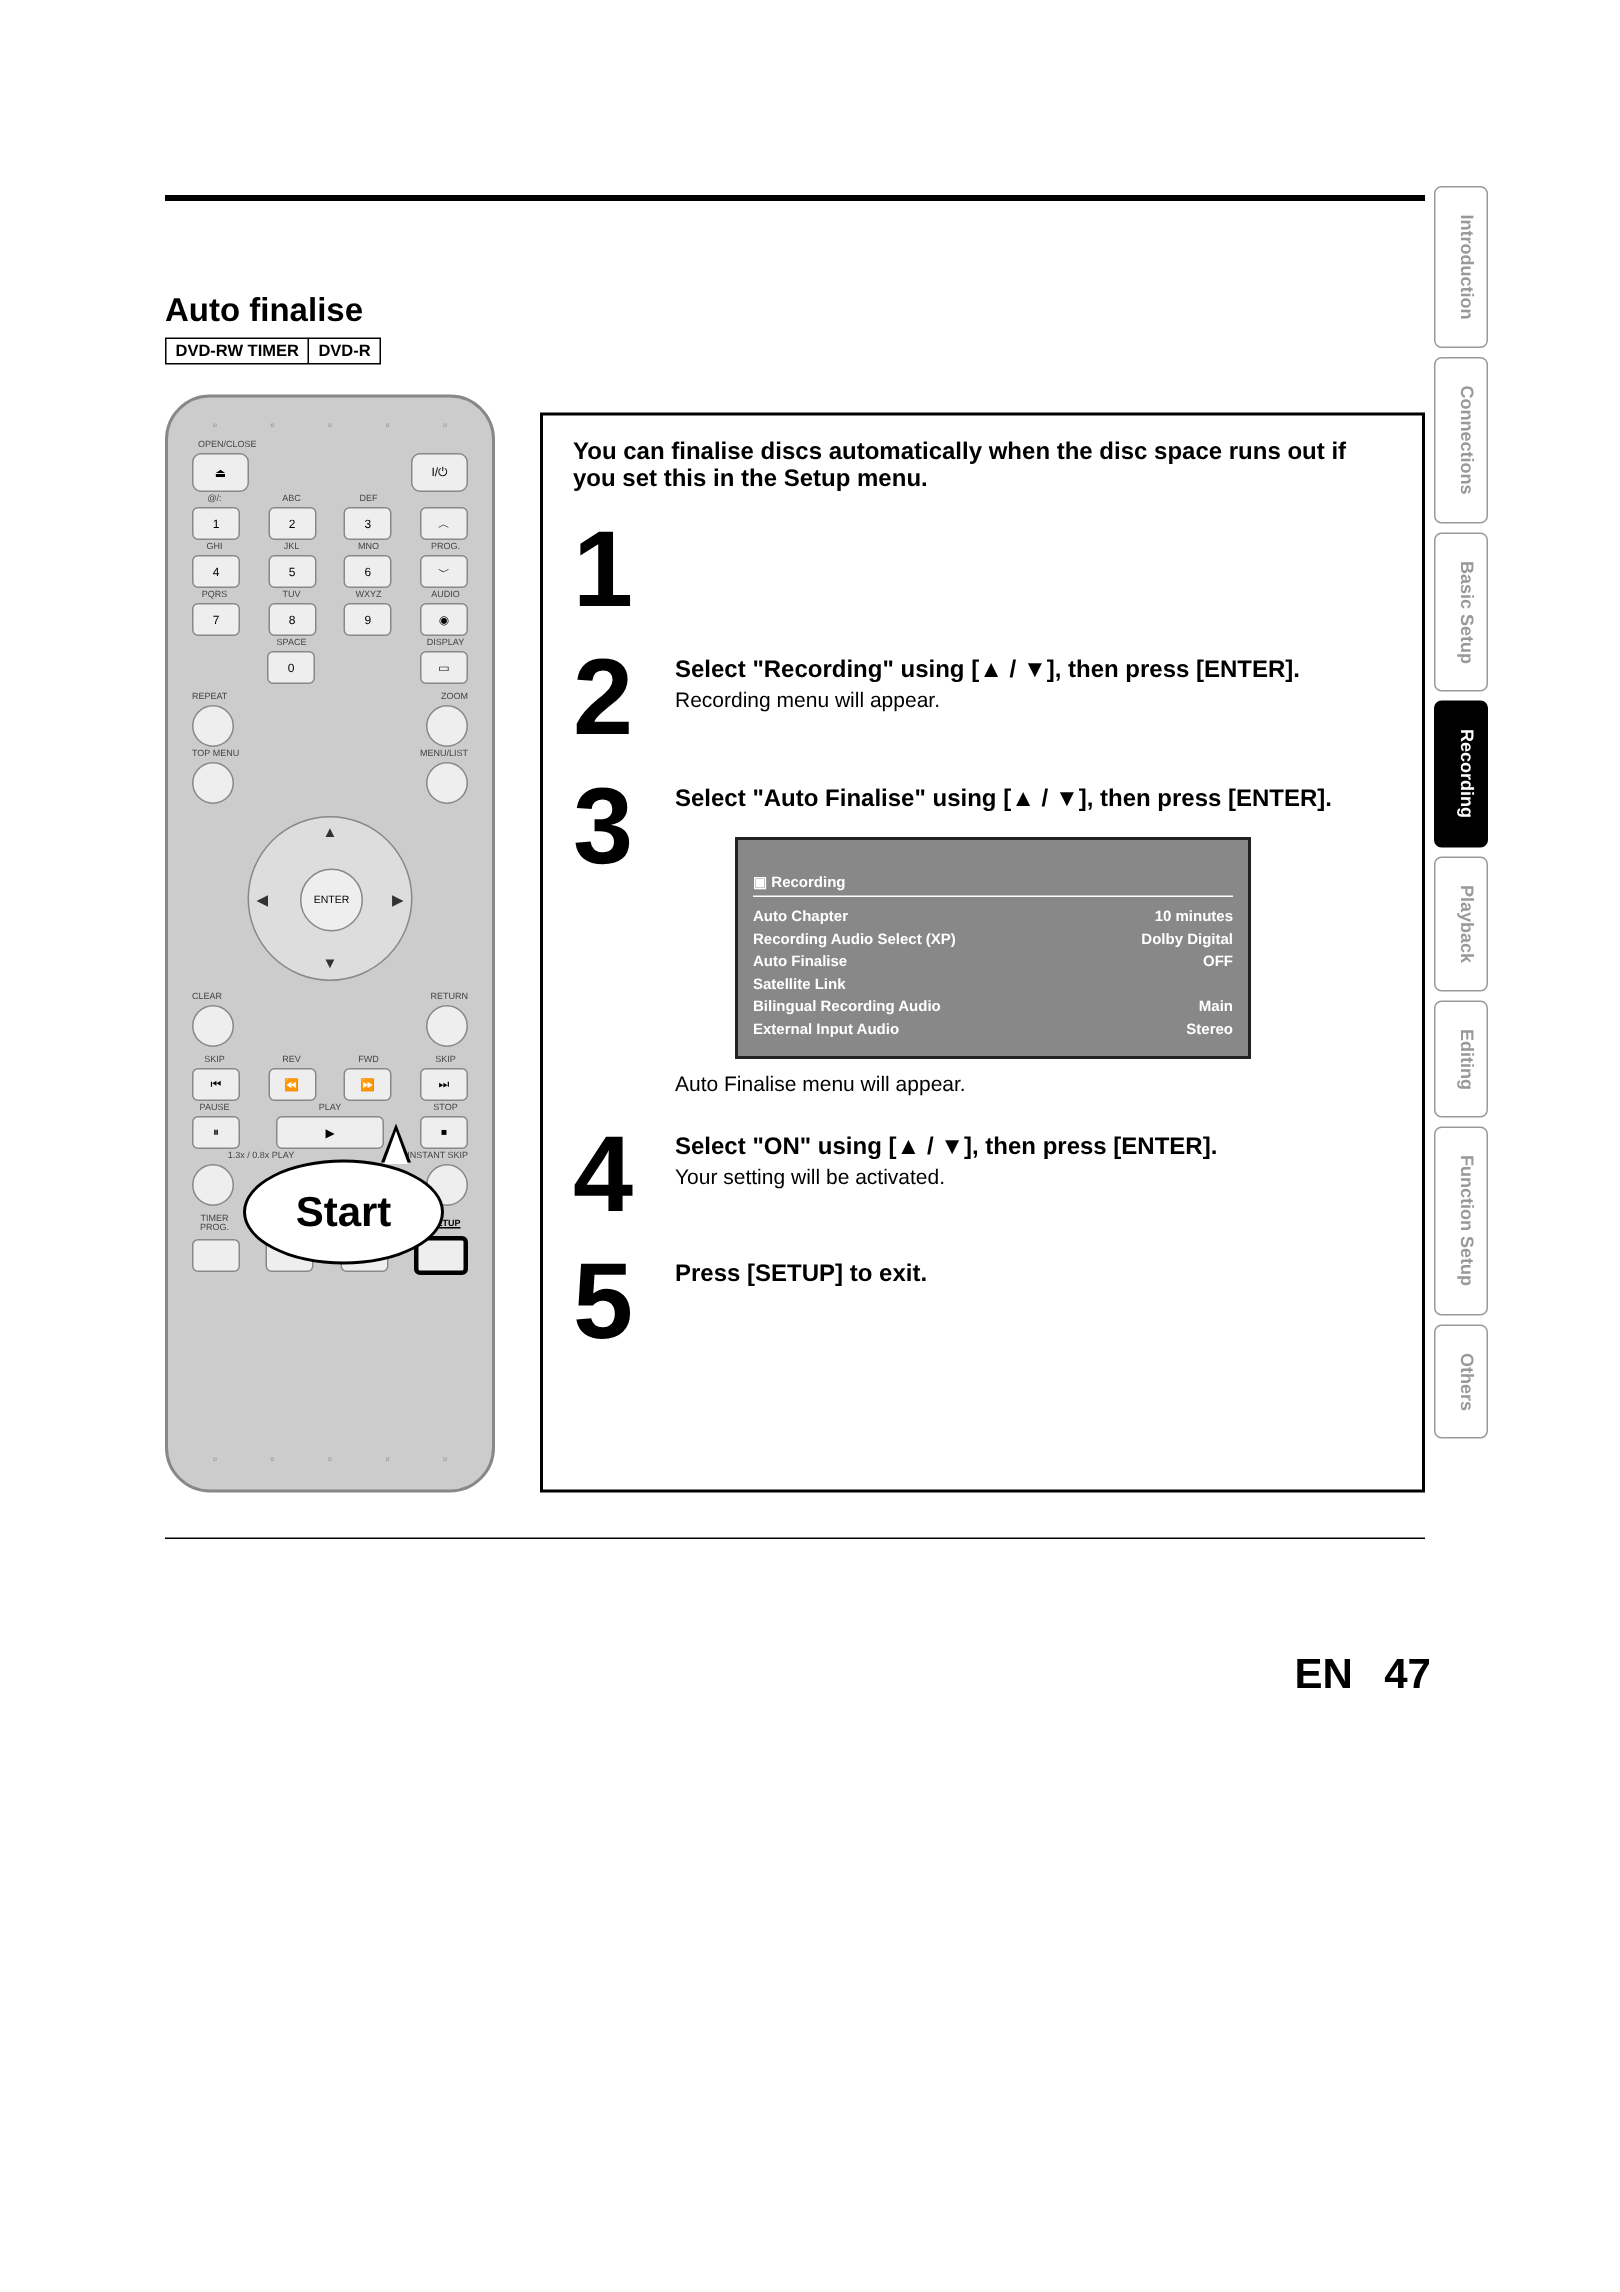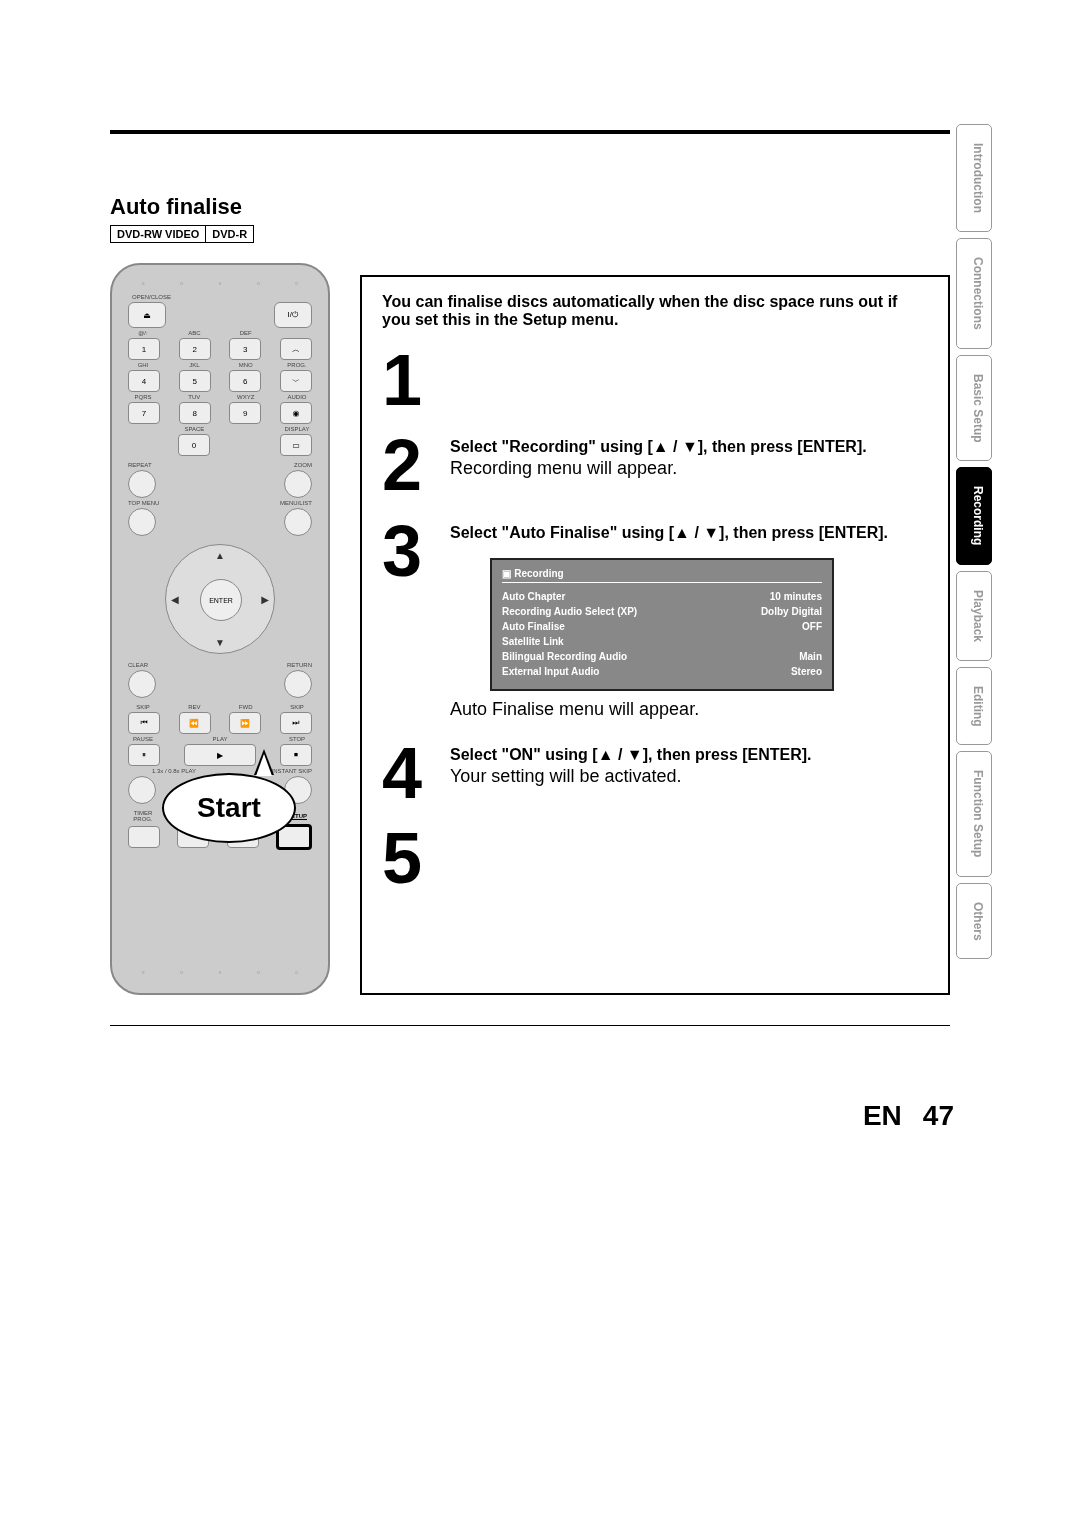--- a/index.html
+++ b/index.html
@@ -189,28 +189,28 @@
   .step-body {
     padding-top: 4px;
     flex:1;
   }
   .step-title {
     font-weight: bold;
     font-size: 16px;
     margin-bottom: 2px;
   }
   .step-sub {
-    font-size: 18px;
+    font-size: 14px;
   }
   .menu-box {
     margin: 16px 0 8px 40px;
     border: 2px solid #222;
     background: #888;
     width: 320px;
-    padding: 8px 10px 10px 10px;
+    padding: 22px 10px 10px 10px;
     color: #fff;
     font-size: 10px;
   }
   .menu-box .mb-title {
     font-weight: bold;
     border-bottom: 1px solid #fff;
     padding-bottom: 3px;
     margin-bottom: 6px;
   }
   .menu-box .mb-row {
@@ -275,21 +275,21 @@
       <div class="side-tab">Basic Setup</div>
       <div class="side-tab active">Recording</div>
       <div class="side-tab">Playback</div>
       <div class="side-tab">Editing</div>
       <div class="side-tab">Function Setup</div>
       <div class="side-tab">Others</div>
     </div>
 
   <div class="section-title">Auto finalise</div>
   <div class="disc-tags">
-    <span>DVD-RW VIDEO</span>
+    <span>DVD-RW TIMER</span>
     <span>DVD-R</span>
   </div>
 
   <div class="content-row">
     <div class="remote-col">
       <div class="remote">
         <div class="remote-dots">
             <span>▫</span>
             <span>▫</span>
             <span>▫</span>
@@ -502,20 +502,23 @@
       <div class="step">
         <div class="step-num">4</div>
         <div class="step-body">
           <div class="step-title">Select "ON" using [▲ / ▼], then press [ENTER].</div>
           <div class="step-sub">Your setting will be activated.</div>
         </div>
       </div>
 
       <div class="step">
         <div class="step-num">5</div>
+        <div class="step-body">
+            <div class="step-title">Press [SETUP] to exit.</div>
+          </div>
       </div>
     </div>
   </div>
 
   <div class="note-section">
   </div>
 
   <div class="page-footer">
     <span class="lang">EN</span><span>47</span>
   </div>

